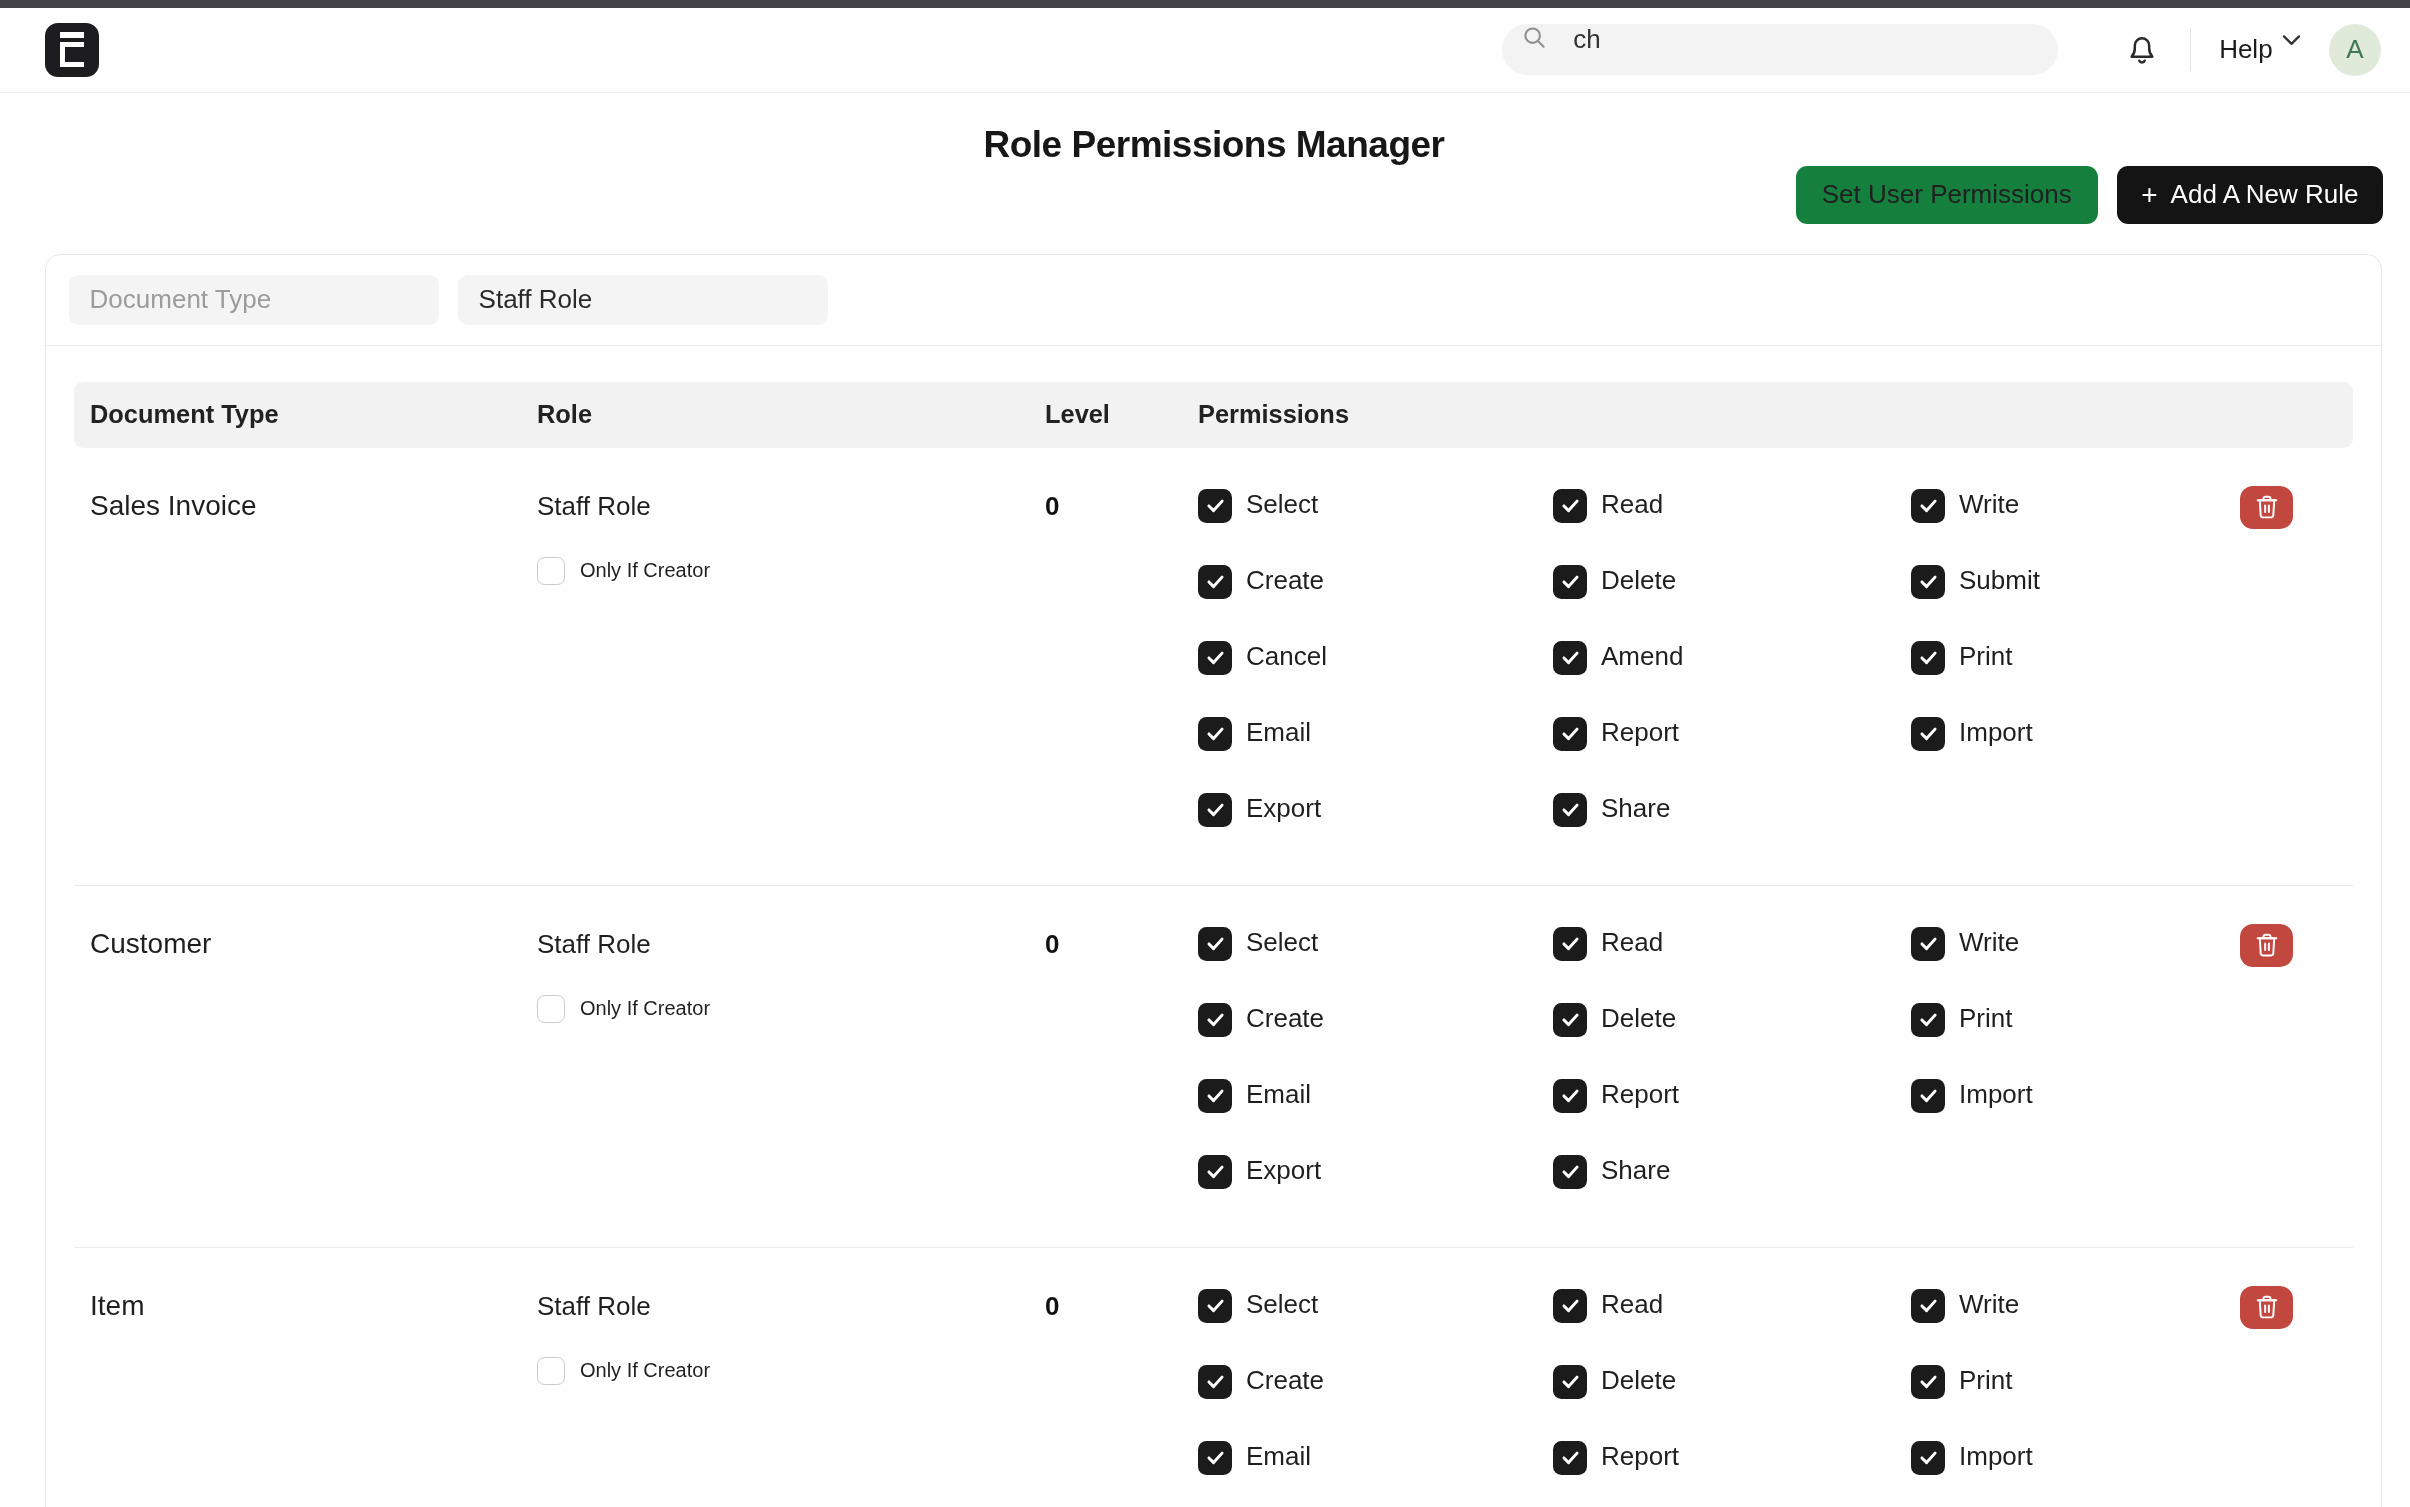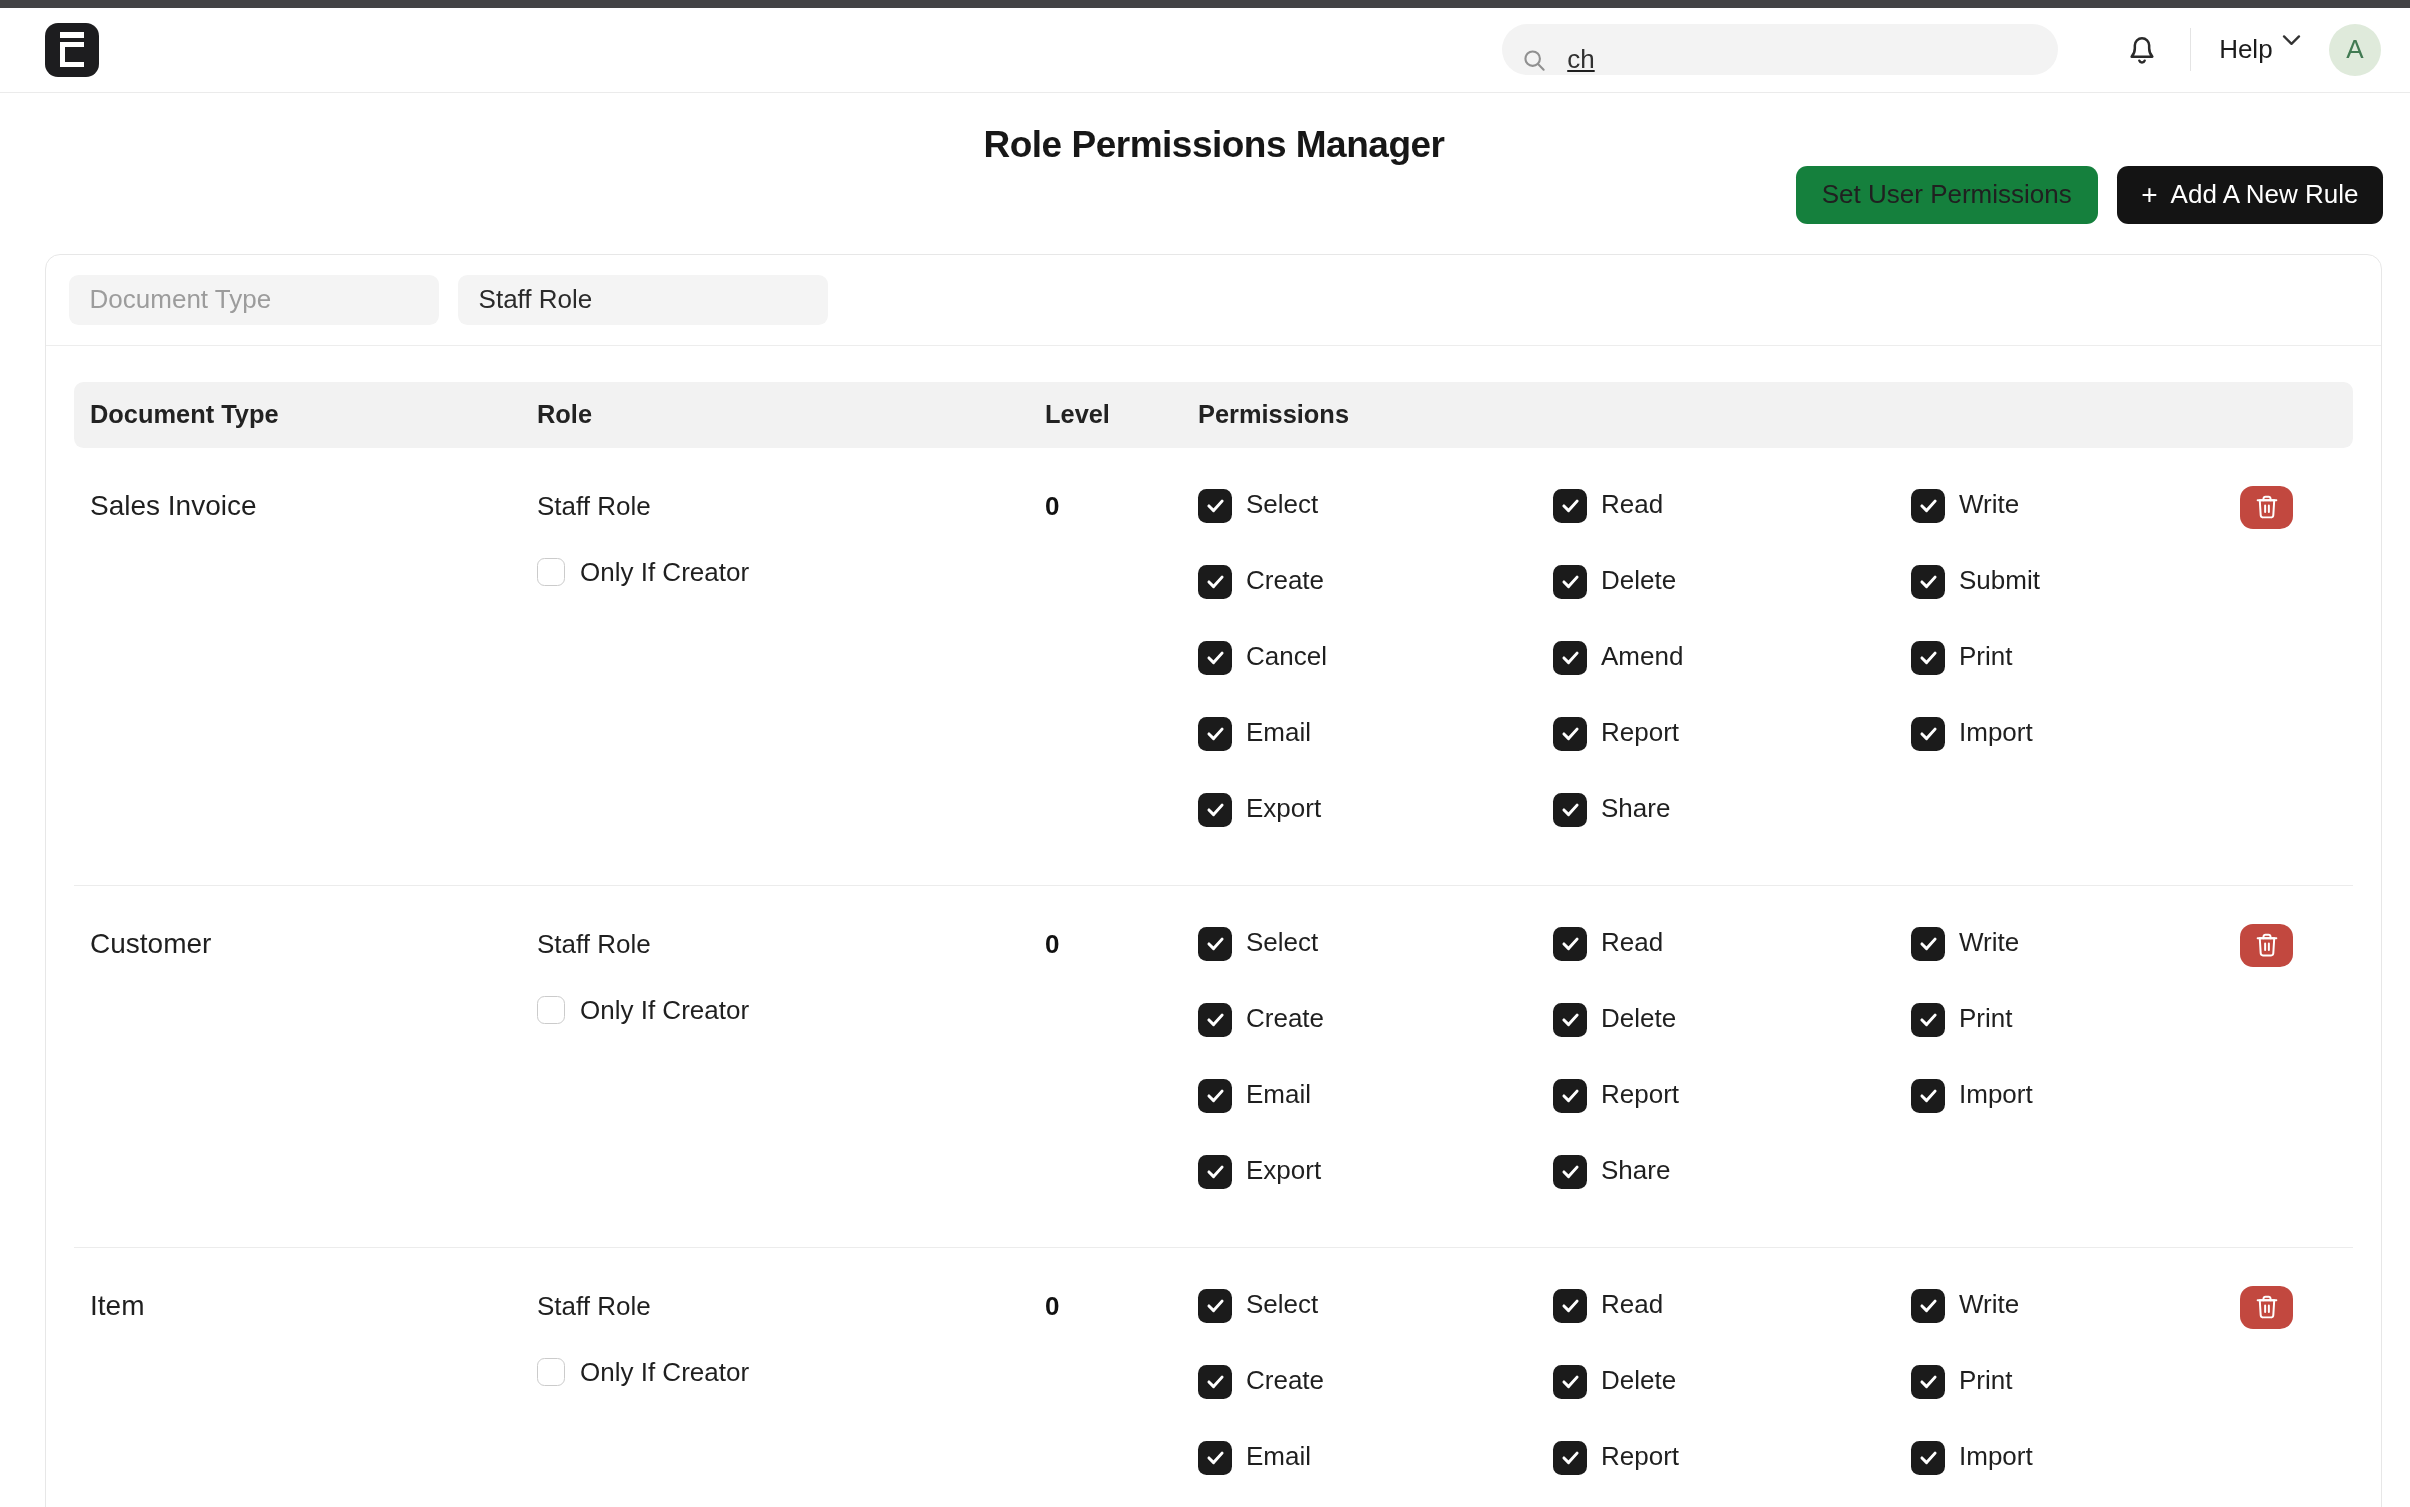--- a/index.html
+++ b/index.html
@@ -11,21 +11,21 @@
 
   
   .navbar { height:85px; background:#fff; border-bottom:0.9px solid #ebebeb;
             display:flex; align-items:center; padding:0 30px 0 45px; }
   .logo { width:54px; height:54px; background:#1d1d1f; border-radius:13px;
           display:flex; flex-direction:column; align-items:center; justify-content:center; flex:0 0 auto; }
   .logo .bar { width:23.5px; height:5.6px; background:#fff; margin-bottom:4.7px; }
   .logo .cee { width:23.5px; height:24.5px; border-left:5.6px solid #fff; border-top:5.6px solid #fff; border-bottom:5.6px solid #fff; }
 
   .search-pill { margin-left:auto; width:556px; height:51px; background:#f3f3f3;
-                 border-radius:25.4px; display:flex; align-items:flex-end; padding:0 19px; gap:18px;text-decoration:underline; }
+                 border-radius:25.4px; display:flex; align-items:flex-start; padding:0 19px; gap:24px; }
   .search-pill svg { flex:0 0 auto; }
   .search-text { font-size:26px; color:#313131; }
 
   .bell-wrap { margin-left:64px; display:flex; align-items:center; cursor:pointer; }
   .nav-divider { width:0.9px; height:43px; background:#e4e4e4; margin:0 28px; }
   .help-wrap { display:flex; gap:9.4px; font-size:26px; color:#1c1c1c; cursor:pointer; }
   .avatar { width:52px; height:52px; border-radius:50%; background:#dfeadb; color:#417a52;
             font-size:26px; display:flex; align-items:center; justify-content:center; margin-left:28px; }
 
   
@@ -55,21 +55,21 @@
   .table-head { margin-top:36px; height:66px; background:#f2f2f2; border-radius:9.4px;
                 align-items:center; padding-left:16px; font-size:25.4px; font-weight:700; color:#222; }
 
   .rule-row { position:relative; padding:41px 0 58px 16px; border-bottom:0.9px solid #ececec; }
   .rule-row:last-child { border-bottom:none; }
 
   .doc-cell { font-size:28px; line-height:34px; color:#1f1f1f; }
   .role-name { font-size:26px; line-height:34px; color:#1f1f1f; }
   .if-owner { display:flex; align-items:center; gap:15px; margin-top:34px; cursor:pointer; }
   .cb-empty { width:28px; height:28px; border:1.9px solid #cbcbcb; border-radius:7.5px; background:#fff; flex:0 0 auto; }
-  .if-owner-label { font-size:26px; color:#1f1f1f; }
+  .if-owner-label { font-size:20px; color:#1f1f1f; }
   .level-cell { font-size:26px; font-weight:700; line-height:34px; color:#111; }
 
   .perms-grid { display:grid; grid-template-columns:355px 358px auto; row-gap:42px; align-content:start; }
   .perm { display:flex; gap:14px; height:34px; cursor:pointer; }
   .cb-checked { width:34px; height:34px; background:#1b1b1b; border-radius:8.5px; flex:0 0 auto;
                 display:flex; align-items:center; justify-content:center; }
   .perm-label { font-size:26px; color:#1f1f1f; }
 
   .delete-btn { position:absolute; top:38px; right:60px; width:53px; height:43px;
                 background:#c2483f; border:none; border-radius:13px; cursor:pointer;

